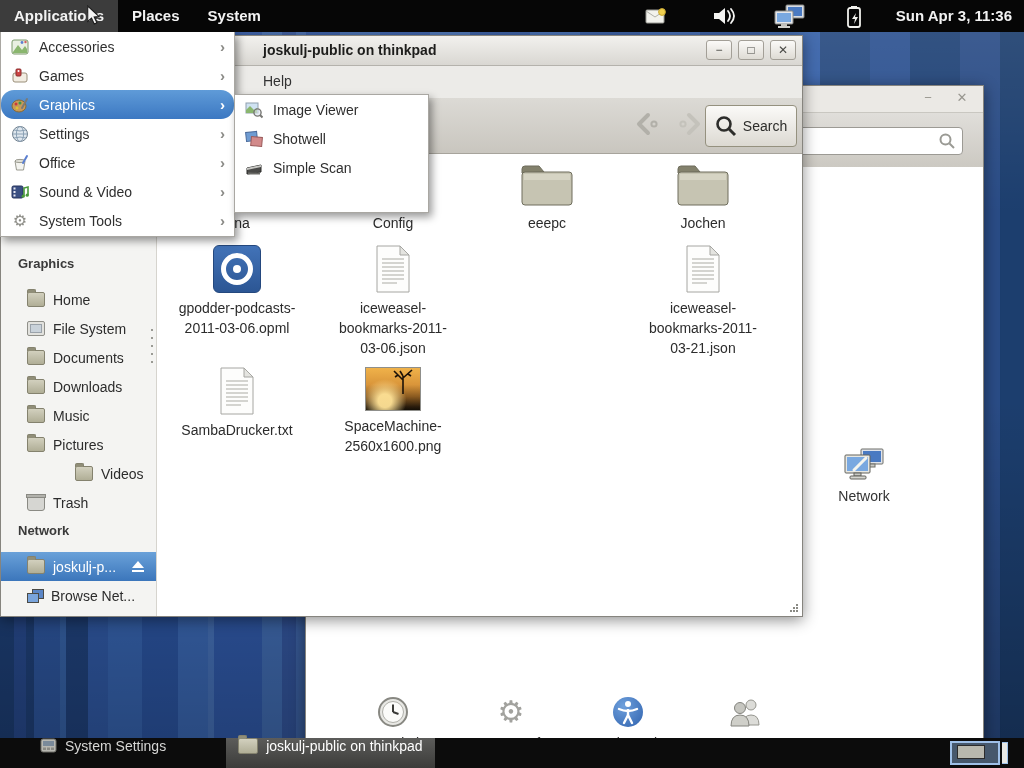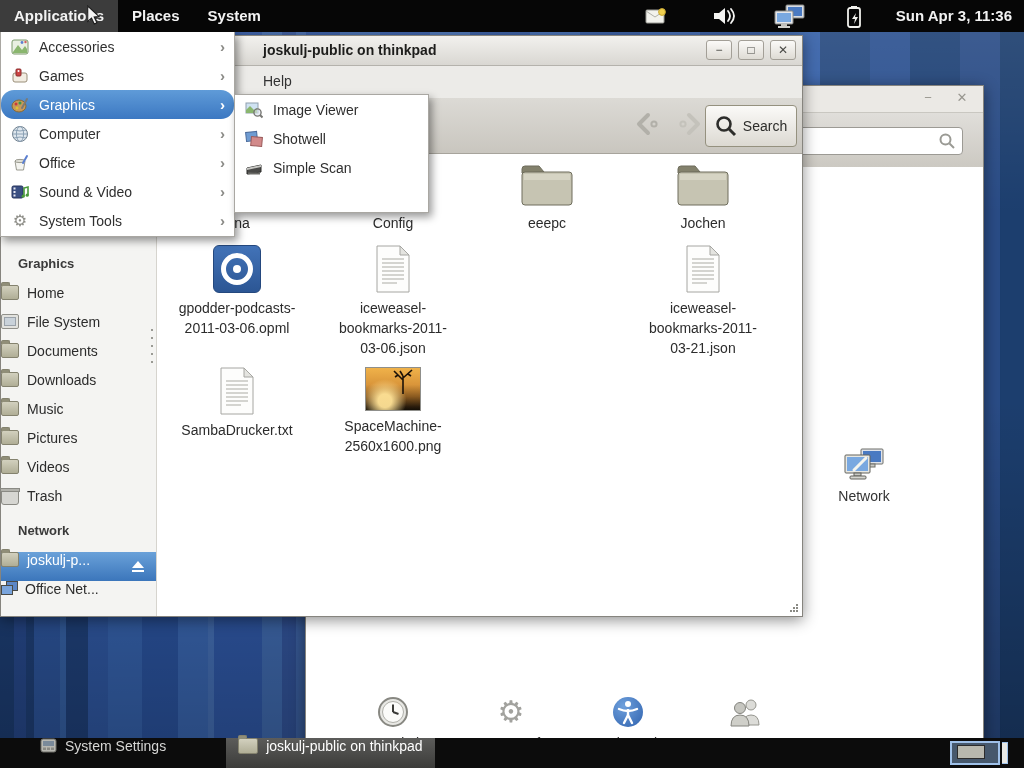--- a/index.html
+++ b/index.html
@@ -58,21 +58,21 @@
   .fm-toolbar{height:55px;background:linear-gradient(#dcdad5,#c9c6bf);border-bottom:1px solid #a7a49c;position:relative;}
   .navarrow{position:absolute;top:13px;}
   .search-btn{position:absolute;left:704px;top:7px;width:90px;height:40px;border:1px solid #95917f;border-radius:4px;
               background:linear-gradient(#fbfaf8,#dcd9d2);display:flex;align-items:center;justify-content:center;
               gap:6px;font-size:14px;color:#2d2d2b;}
   .fm-body{position:absolute;top:118px;left:0;right:0;bottom:0;display:flex;}
   .fm-sidebar{width:155px;background:#f4f4f2;border-right:1px solid #d6d4ce;position:relative;flex:none;}
   .fm-content{flex:1;background:#fff;position:relative;}
 
   .sb-head{position:absolute;left:17px;font-weight:bold;font-size:13px;color:#3a3a3a;}
-  .sb-row{position:absolute;left:0;right:0;height:29px;display:flex;
+  .sb-row{position:absolute;left:0;right:0;height:29px;display:flex;align-items:center;padding-left:26px;
           font-size:14px;color:#2c2c2c;cursor:default;}
   .sb-row .sbi{width:16px;height:13px;margin-right:8px;flex:none;position:relative;}
   .sb-row.selected{background:linear-gradient(#6aa1d9,#3b76bb);color:#fff;}
   .mini-folder{background:linear-gradient(#d2d0be,#b0ae96);border:1px solid #84826e;border-radius:2px;height:11px;}
   .mini-folder::before{content:"";position:absolute;top:-4px;left:-1px;width:7px;height:3px;background:#908e78;
                        border:1px solid #84826e;border-bottom:none;border-radius:2px 2px 0 0;}
   .mini-drive{background:#e2e2de;border:1px solid #90908a;border-radius:2px;height:11px;}
   .mini-drive::after{content:"";position:absolute;inset:2px 2px 2px 2px;background:#c9d2da;border:1px solid #9aa2aa;}
   .mini-trash{background:#d6d6d2;border:1px solid #8a8a84;border-radius:1px 1px 3px 3px;height:11px;margin-top:2px;}
   .mini-trash::before{content:"";position:absolute;top:-3px;left:-2px;right:-2px;height:2px;background:#b2b2ac;border:1px solid #8a8a84;}
@@ -274,39 +274,39 @@
           <span>Downloads</span>
         </div>
         <div class="sb-row" style="top:247px;">
           <span class="sbi mini-folder"></span>
           <span>Music</span>
         </div>
         <div class="sb-row" style="top:276px;">
           <span class="sbi mini-folder"></span>
           <span>Pictures</span>
         </div>
-        <div class="sb-row" style="top:305px;">
+        <div class="sb-row" style="top:305px;margin-left:48px;">
           <span class="sbi mini-folder"></span>
           <span>Videos</span>
         </div>
         <div class="sb-row" style="top:334px;">
           <span class="sbi mini-trash"></span>
           <span>Trash</span>
         </div>
 
         <span class="sb-head" style="top:369px;">Network</span>
 
         <div class="sb-row selected" style="top:398px;">
           <span class="sbi mini-folder"></span>
           <span>joskulj-p...</span>
           <span class="eject"></span>
         </div>
         <div class="sb-row" style="top:427px;">
           <span class="sbi mini-net"></span>
-          <span>Office Net...</span>
+          <span>Browse Net...</span>
         </div>
 
         <div class="pane-grip"></div>
       </div>
 
       <div class="fm-content">
 
         <div class="file-item" style="left:23px;top:8px;">
           <span class="ic">
             <svg width="56" height="46" viewBox="0 0 56 46">
@@ -467,21 +467,21 @@
     </div>
     <div class="menu-row">
       <span class="mi">
         <svg width="18" height="18" viewBox="0 0 18 18">
           <circle cx="9" cy="9" r="7.5" fill="#dfe7ee" stroke="#70808e"></circle>
           <ellipse cx="9" cy="9" rx="3.6" ry="7.5" fill="none" stroke="#8aa0b4"></ellipse>
           <line x1="1.5" y1="9" x2="16.5" y2="9" stroke="#8aa0b4"></line>
           <path d="M3 5 q6 2 12 0 M3 13 q6 -2 12 0" fill="none" stroke="#8aa0b4"></path>
         </svg>
       </span>
-      <span>Computer</span>
+      <span>Settings</span>
       <span class="arrow">›</span>
     </div>
     <div class="menu-row">
       <span class="mi">
         <svg width="18" height="18" viewBox="0 0 18 18">
           <path d="M4 7 h10 l-1.5 9 h-7 z" fill="#f4f4f0" stroke="#9a9a90"></path>
           <ellipse cx="9" cy="7" rx="5" ry="1.6" fill="#e0e0d8" stroke="#9a9a90"></ellipse>
           <line x1="12" y1="9" x2="16" y2="2" stroke="#5b7fd0" stroke-width="2" stroke-linecap="round"></line>
         </svg>
       </span>

